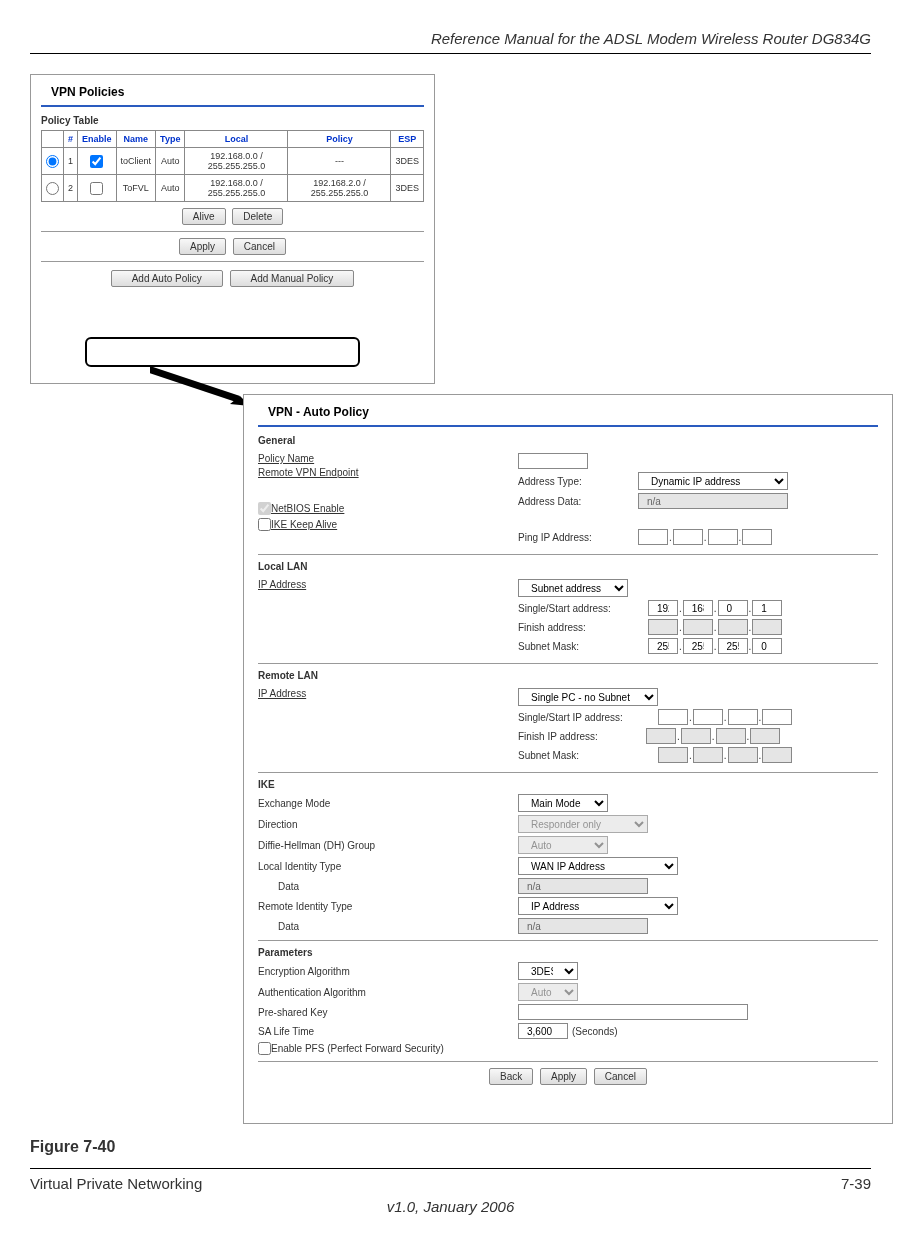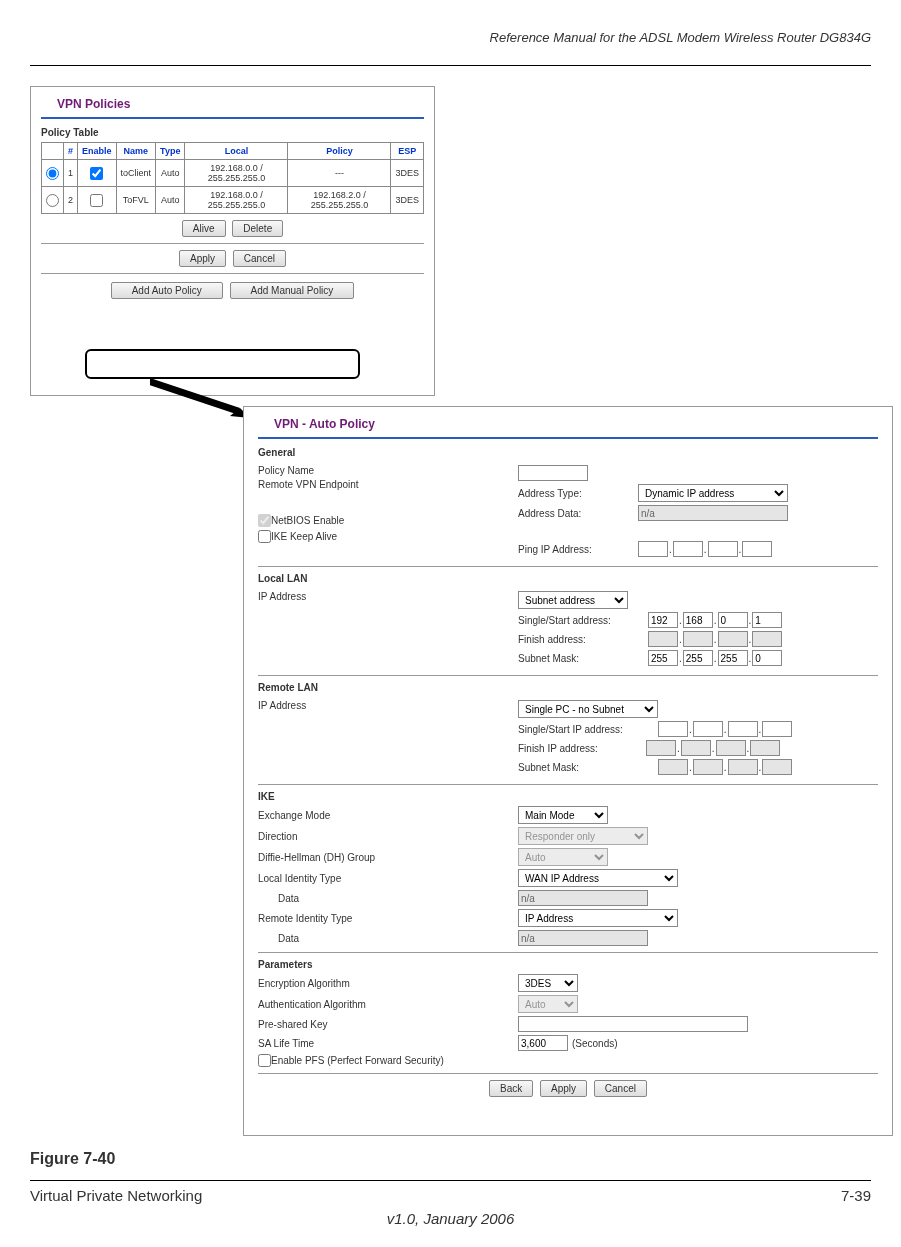--- a/index.html
+++ b/index.html
@@ -7,40 +7,40 @@
     font-family: Arial, Helvetica, sans-serif;
     font-size: 11px;
     color: #333;
     margin: 0;
     padding: 30px 30px 20px 30px;
     background: #fff;
     width: 901px;
   }
   .doc-header {
     font-style: italic;
-    font-size: 13px;
+    font-size: 15px;
     text-align: right;
     border-bottom: 1px solid #000;
-    padding-bottom: 20px;
+    padding-bottom: 6px;
     margin-bottom: 20px;
   }
   .figure-wrap { position: relative; height: 1060px; }
   .panel {
     position: absolute;
     border: 1px solid #999;
     background: #fff;
     font-size: 10px;
   }
   .panel1 { left: 0; top: 0; width: 405px; height: 310px; padding: 8px 10px; }
   .panel2 { left: 213px; top: 320px; width: 650px; height: 730px; padding: 8px 14px; }
   .section-title {
-    color: #701a75;
+    color: #000000;
     font-weight: bold;
     font-size: 12px;
-    margin: 2px 0 6px 16px;
+    margin: 2px 0 6px 10px;
   }
   hr.heavy { border: none; border-top: 2px solid #2a5bbf; margin: 4px 0 8px 0; }
   hr.thin { border: none; border-top: 1px solid #999; margin: 6px 0; }
   .sub-head { font-weight: bold; font-size: 10px; margin: 4px 0; }
   table.policy {
     border-collapse: collapse;
     width: 100%;
     font-size: 9px;
   }
   table.policy th, table.policy td {
@@ -79,28 +79,28 @@
   }
   .arrow svg { width:100%; height:100%; }
   .form-row { display: flex; align-items: center; margin: 3px 0; font-size: 10px; }
   .form-row .lbl { width: 200px; }
   .form-row .rlbl { width: 260px; }
   input[type=text], select {
     font-size: 10px;
     border: 1px solid #888;
     background: #fff;
     height: 16px;
-    padding: 0 2px;
+    padding: 0 8px;
   }
   select { height: 18px; }
   .ip-group input { width: 30px; text-align:left; }
   .ip-group span.dot { margin: 0 1px; }
   .chk { margin-right: 4px; vertical-align: middle; }
   .two-col { display:flex; }
-  .two-col .left { width: 260px; }
+  .two-col .left { width: 260px; text-decoration: underline; }
   .two-col .right { flex:1; }
   .fig-caption { font-size: 16px; font-weight: bold; margin-top: 4px; }
   .footer {
     border-top: 1px solid #000;
     margin-top: 12px;
     padding-top: 6px;
     font-size: 15px;
   }
   .footer-row1 { display:flex; justify-content: space-between; }
   .footer-row2 { text-align:center; font-style: italic; margin-top: 6px; }

